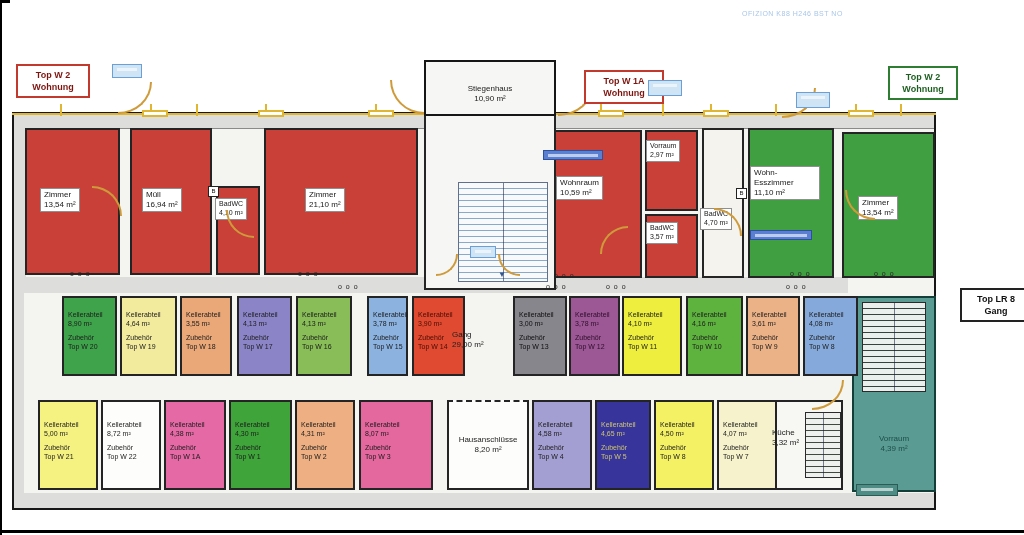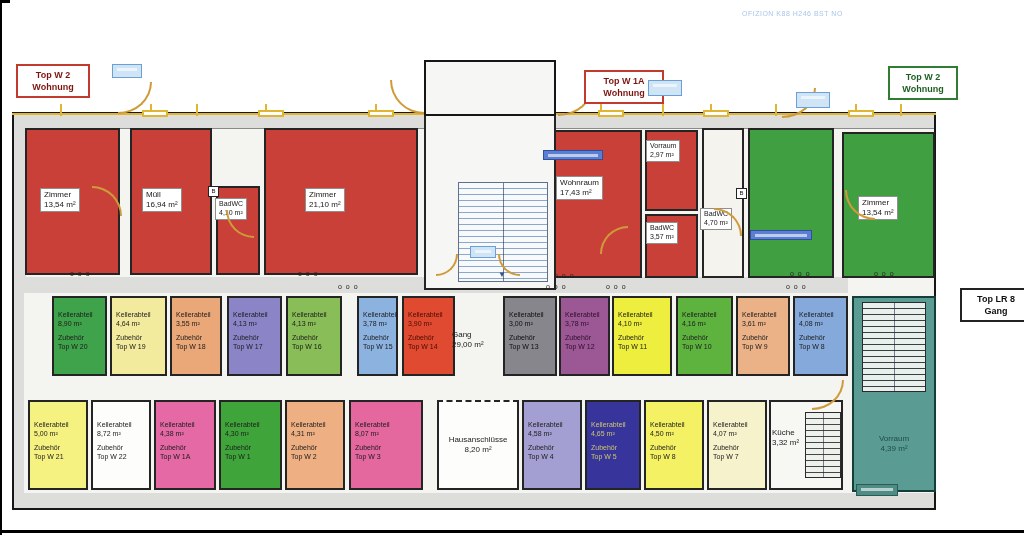--- a/index.html
+++ b/index.html
@@ -21,21 +21,21 @@
   .rlabel span{display:block;white-space:nowrap;}
   .rlabel.wrap span{white-space:normal;}
   .plain{position:absolute;font-size:8px;line-height:1.25;color:#202020;z-index:6;}
   .plain span{display:block;}
   
   .unitbox{position:absolute;background:#fff;border:2px solid #222;padding:3px 5px;
            font-size:9px;font-weight:bold;text-align:center;line-height:1.35;z-index:8;}
   .unitbox span{display:block;white-space:nowrap;}
   
   .kcell{position:absolute;box-sizing:border-box;border:2px solid #242424;
-         font-size:7px;line-height:1.3;padding:12px 2px 0 4px;color:#1c1c1c;z-index:4;}
+         font-size:7px;line-height:1.3;padding:12px 2px 0 4px;color:#1c1c1c;z-index:4;margin-left:10px;}
   .kcell .kzu{margin-top:5px;}
   .kcell.kcenter{display:flex;flex-direction:column;justify-content:center;
                  text-align:center;padding:0;font-size:8px;}
   .kcell.kdash{border-top-style:dashed;}
   
   .stairsC{position:absolute;border:1px solid #5f708c;box-sizing:border-box;
            background:repeating-linear-gradient(180deg,#f7f9fb 0 5px,#8aa8cc 5px 6px);z-index:5;}
   .stairsD{position:absolute;border:1px solid #2a2a2a;box-sizing:border-box;
            background:repeating-linear-gradient(180deg,#eef0ee 0 5px,#404840 5px 6px);z-index:5;}
   .stairsC:after,.stairsD:after{content:"";position:absolute;left:50%;top:0;bottom:0;
@@ -94,20 +94,24 @@
   <div class="ftick" style="left:900px;top:104px;"></div>
   <div class="fwin" style="left:142px;top:110px;"></div>
   <div class="fwin" style="left:258px;top:110px;"></div>
   <div class="fwin" style="left:368px;top:110px;"></div>
   <div class="fwin" style="left:598px;top:110px;"></div>
   <div class="fwin" style="left:703px;top:110px;"></div>
   <div class="fwin" style="left:848px;top:110px;"></div>
 
   <div class="abs" style="left:424px;top:60px;width:132px;height:56px;background:#f6f6f4;border:2px solid #161616;box-sizing:border-box;z-index:4;"></div>
   <div class="abs" style="left:424px;top:114px;width:132px;height:176px;background:#f6f6f4;border-left:2px solid #242424;border-right:2px solid #242424;border-bottom:2px solid #242424;box-sizing:border-box;z-index:3;"></div>
+  <div class="plain" style="left:428px;top:84px;width:124px;text-align:center;z-index:8;">
+    <span>Stiegenhaus</span>
+    <span>10,90 m²</span>
+  </div>
   <div class="stairsC" style="left:458px;top:182px;width:90px;height:100px;"></div>
   <div class="sarrow" style="left:498px;top:270px;">▼</div>
 
   <div class="room" style="left:25px;top:128px;width:95px;height:147px;background:#c84038;"></div>
   <div class="room" style="left:130px;top:128px;width:82px;height:147px;background:#c84038;"></div>
   <div class="room" style="left:216px;top:186px;width:44px;height:89px;background:#c84038;"></div>
   <div class="room" style="left:264px;top:128px;width:154px;height:147px;background:#c84038;"></div>
   <div class="room" style="left:538px;top:130px;width:104px;height:148px;background:#c84038;"></div>
   <div class="room" style="left:645px;top:130px;width:53px;height:81px;background:#c84038;"></div>
   <div class="room" style="left:645px;top:214px;width:53px;height:64px;background:#c84038;"></div>
@@ -126,33 +130,37 @@
   <div class="rlabel" style="left:215px;top:198px;font-size:7px;">
     <span>BadWC</span>
     <span>4,10 m²</span>
   </div>
   <div class="rlabel" style="left:305px;top:188px;">
     <span>Zimmer</span>
     <span>21,10 m²</span>
   </div>
   <div class="rlabel" style="left:556px;top:176px;">
     <span>Wohnraum</span>
-    <span>17,43 m²</span>
+    <span>10,59 m²</span>
   </div>
   <div class="rlabel" style="left:646px;top:140px;font-size:7px;">
     <span>Vorraum</span>
     <span>2,97 m²</span>
   </div>
   <div class="rlabel" style="left:646px;top:222px;font-size:7px;">
     <span>BadWC</span>
     <span>3,57 m²</span>
   </div>
   <div class="rlabel" style="left:700px;top:208px;font-size:7px;">
     <span>BadWC</span>
     <span>4,70 m²</span>
+  </div>
+  <div class="rlabel wrap" style="left:750px;top:166px;width:62px;">
+    <span>Wohn-Esszimmer</span>
+    <span>11,10 m²</span>
   </div>
   <div class="rlabel" style="left:858px;top:196px;">
     <span>Zimmer</span>
     <span>13,54 m²</span>
   </div>
 
   <div class="plain" style="left:452px;top:330px;">
     <span>Gang</span>
     <span>29,00 m²</span>
   </div>

